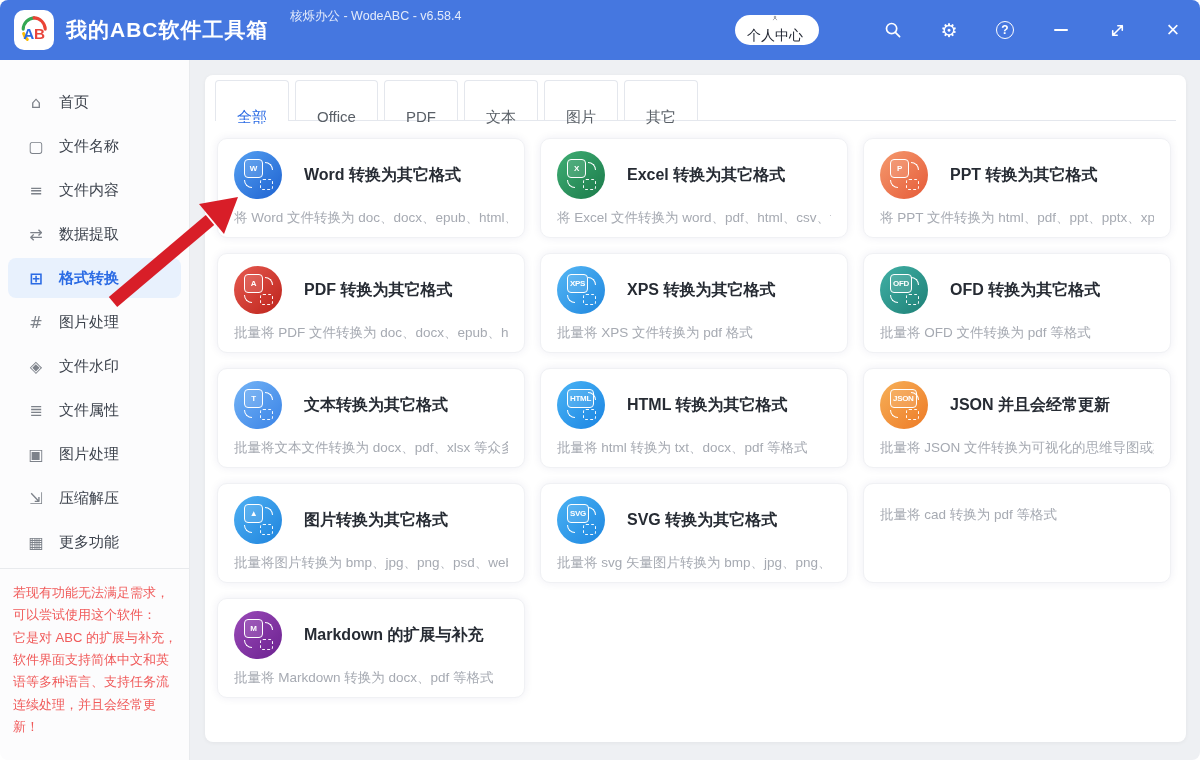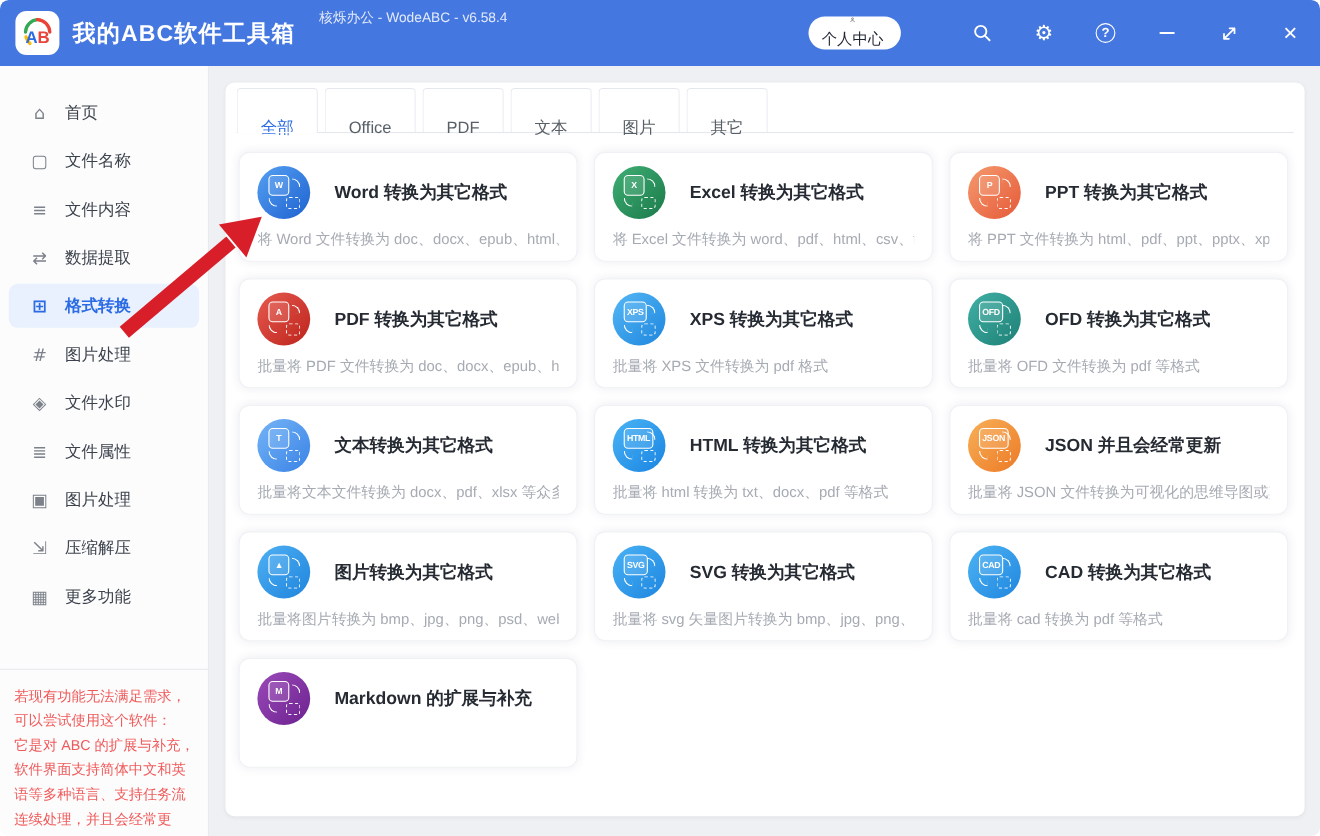--- a/index.html
+++ b/index.html
@@ -26,21 +26,21 @@
   .help-circle{width:18px;height:18px;border:1.6px solid #fff;border-radius:50%;display:flex;align-items:center;justify-content:center;font-size:12px;font-weight:700;}
   .min-bar{width:14px;height:2px;background:#fff;border-radius:1px;}
   .close-x{font-size:22px;line-height:1;}
   
   .sidebar{position:absolute;left:0;top:60px;width:190px;height:700px;background:#fcfcfd;border-right:1px solid #e8eaed;}
   .side-items{padding-top:22px;}
   .side-item{height:40px;margin:0 8px 4px;display:flex;align-items:center;gap:13px;padding-left:18px;border-radius:8px;font-size:15px;color:#3d434d;cursor:pointer;}
   .side-item .si-icon{width:20px;text-align:center;font-size:16px;color:var(--icon-gray);font-family:"DejaVu Sans",sans-serif;}
   .side-item.active{background:var(--accent-bg);color:var(--accent);font-weight:700;}
   .side-item.active .si-icon{color:var(--accent);}
-  .notice{position:absolute;left:0;top:548px;width:190px;bottom:0;border-top:1px solid #e8eaed;padding:13px 12px 0 13px;font-size:13px;line-height:1.72;}
+  .notice{position:absolute;left:0;top:508px;width:190px;bottom:0;border-top:1px solid #e8eaed;padding:13px 12px 0 13px;font-size:13px;line-height:1.72;}
   .notice p{color:var(--notice);}
   .notice .notice-link{color:var(--link);cursor:pointer;}
   
   .main{position:absolute;left:190px;top:60px;right:0;bottom:0;background:var(--main-bg);}
   .panel{position:absolute;left:15px;top:15px;right:14px;bottom:18px;background:#fff;border-radius:8px;box-shadow:0 1px 4px rgba(0,0,0,.05);overflow:hidden;}
   .tabs{display:flex;margin:5px 10px 0;border-bottom:1px solid var(--border);}
   .tab{height:40px;line-height:39px;padding:16px 21px;margin-right:6px;border:1px solid var(--border);border-bottom:none;border-radius:4px 4px 0 0;font-size:15px;color:#595f66;background:#fff;position:relative;cursor:pointer;}
   .tab.active{color:var(--accent);}
   .tab.active::after{content:"";position:absolute;left:0;right:0;bottom:-1px;height:1px;background:#fff;}
   .cards{display:flex;flex-wrap:wrap;gap:15px;padding:17px 12px;}
@@ -312,41 +312,33 @@
               <span class="badge-main">SVG</span>
               <span class="arc1"></span>
               <span class="arc2"></span>
               <span class="badge-sub"></span>
             </div>
             <div class="card-title">SVG 转换为其它格式</div>
           </div>
           <div class="card-desc">批量将 svg 矢量图片转换为 bmp、jpg、png、docx</div>
         </div>
         <div class="card">
-          <div class="card-head">
-            <div class="icon-circle" style="background: linear-gradient(135deg, rgb(77, 179, 244), rgb(32, 134, 222));">
-              <span class="badge-main">CAD</span>
-              <span class="arc1"></span>
-              <span class="arc2"></span>
-              <span class="badge-sub"></span>
-            </div>
-            <div class="card-title">CAD 转换为其它格式</div>
-          </div>
           <div class="card-desc">批量将 cad 转换为 pdf 等格式</div>
         </div>
         <div class="card">
           <div class="card-head">
             <div class="icon-circle" style="background: linear-gradient(135deg, rgb(154, 74, 184), rgb(108, 34, 144));">
               <span class="badge-main">M</span>
               <span class="arc1"></span>
               <span class="arc2"></span>
               <span class="badge-sub"></span>
             </div>
             <div class="card-title">Markdown 的扩展与补充</div>
           </div>
+          <div class="card-desc">批量将 Markdown 转换为 docx、pdf 等格式</div>
         </div>
       </div>
   </section>
 </main>
 
 <svg class="arrow-svg" viewBox="0 0 150 125">
   <line x1="15" y1="116" x2="112" y2="34" stroke="currentColor" stroke-width="13"></line>
   <polygon points="140,11 126,48 101,18" fill="currentColor"></polygon>
   <polygon points="140,11 114,33 126,47.5 102,18.5 114,33" fill="currentColor"></polygon>
 </svg>

